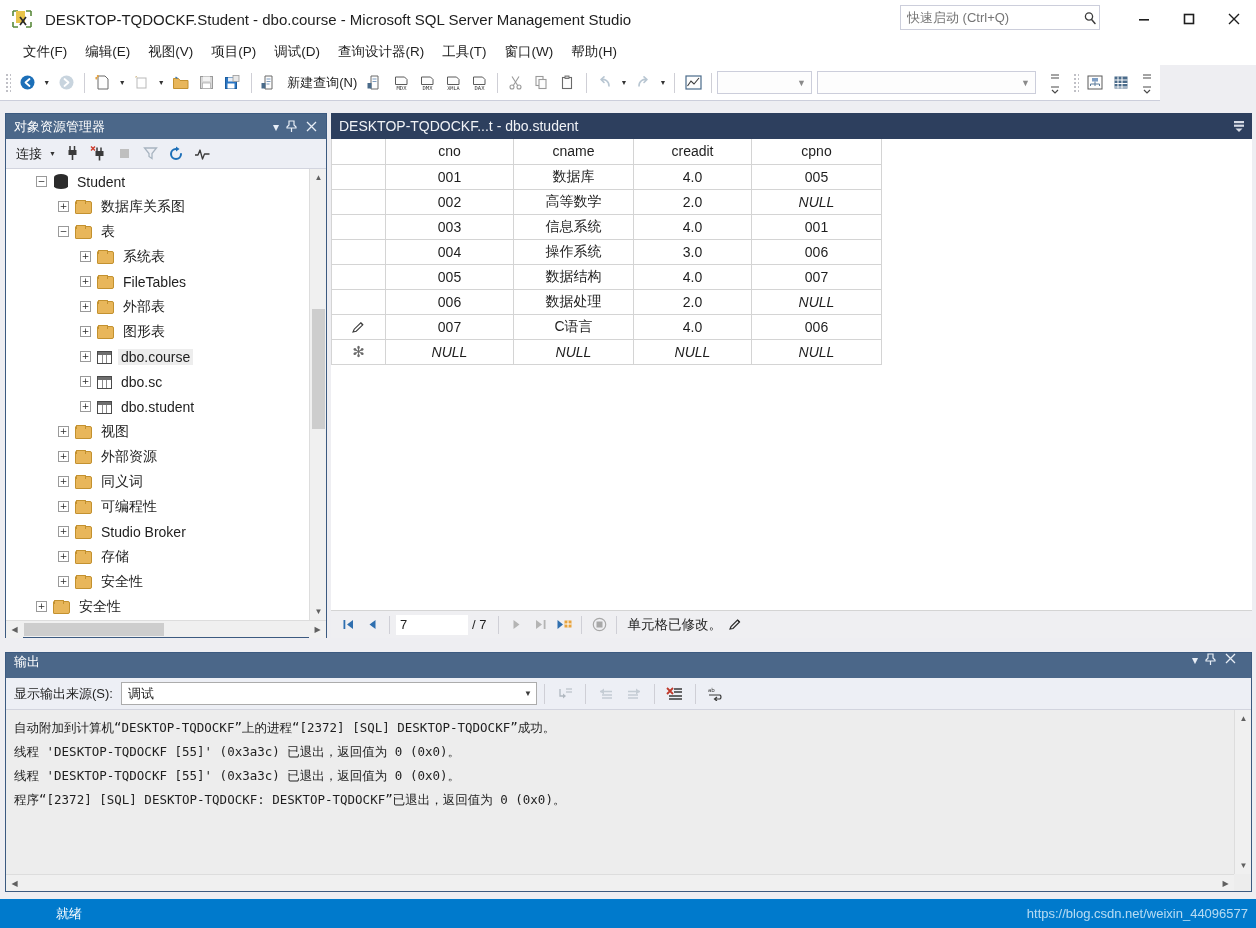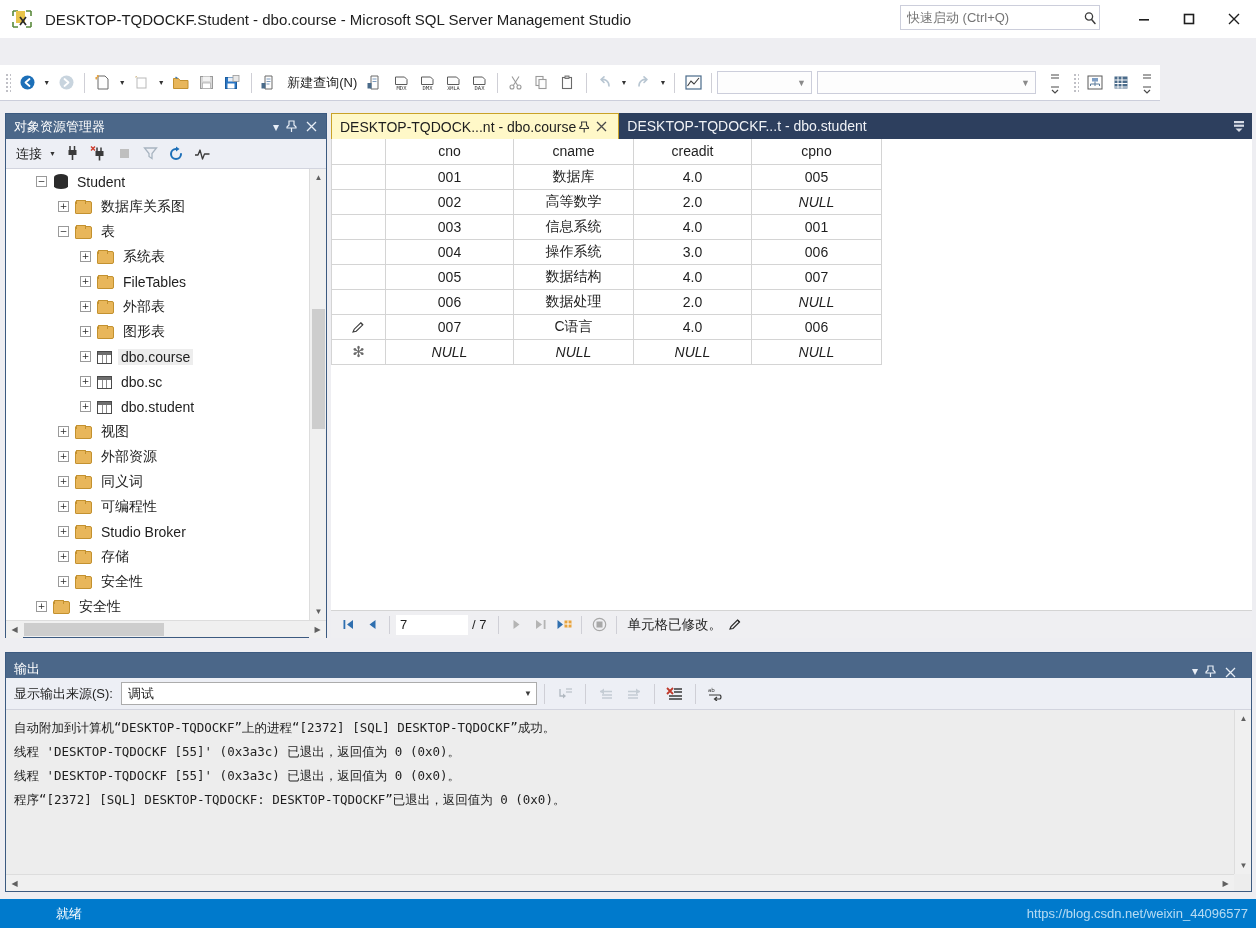--- a/index.html
+++ b/index.html
@@ -192,21 +192,21 @@
   .nav-total { font-size: 13px; color: #1E1E1E; padding: 0 6px 0 2px; }
   .nav-sep { width: 1px; height: 18px; background: #CFCFD6; margin: 0 4px; }
   .nav-status { font-size: 13.5px; color: #1E1E1E; padding-left: 4px; }
 
   
   .out-panel {
     position: absolute; left: 5px; top: 652px; width: 1247px; height: 240px;
     background: #FFFFFF; border: 1px solid #3C5A80; display: flex; flex-direction: column;
   }
   .out-header {
-    height: 25px; background: #4B6789; display: flex; align-items: flex-end;
+    height: 25px; background: #4B6789; display: flex; align-items: flex-start;
     color: #FFFFFF; font-size: 13px; padding-left: 8px; flex-shrink: 0;
   }
   .out-toolbar {
     height: 32px; background: #EDEFF5; border-bottom: 1px solid #D2D4DE;
     display: flex; align-items: center; padding-left: 8px; gap: 2px; flex-shrink: 0;
   }
   .out-lbl { font-size: 13px; color: #1E1E1E; margin-right: 6px; }
   .out-combo {
     width: 416px; height: 23px; background: #FFFFFF; border: 1px solid #ACACAC;
     display: flex; align-items: center; padding: 0 4px 0 6px; font-size: 13px; color: #1E1E1E;
@@ -280,20 +280,31 @@
           </svg>
       </div>
       <div class="win-btn close">
         <svg width="12" height="12" viewBox="0 0 12 12">
             <path d="M1 1 L11 11 M11 1 L1 11" stroke="currentColor" stroke-width="1.4"></path>
           </svg>
       </div>
     </div>
   </div>
 
+  <div class="menubar">
+    <div class="menu-item">文件(F)</div>
+    <div class="menu-item">编辑(E)</div>
+    <div class="menu-item">视图(V)</div>
+    <div class="menu-item">项目(P)</div>
+    <div class="menu-item">调试(D)</div>
+    <div class="menu-item">查询设计器(R)</div>
+    <div class="menu-item">工具(T)</div>
+    <div class="menu-item">窗口(W)</div>
+    <div class="menu-item">帮助(H)</div>
+  </div>
 
   <div class="toolbar">
     <div class="tb-grip"></div>
 
     <div class="tb-btn">
       <svg width="17" height="17" viewBox="0 0 17 17">
         <circle cx="8.5" cy="8.5" r="7" fill="#1C6FB8"></circle>
         <path d="M10.5 5 L6.5 8.5 L10.5 12" stroke="#fff" stroke-width="1.8" fill="none" stroke-linecap="round" stroke-linejoin="round"></path>
       </svg>
     </div>
@@ -619,33 +630,20 @@
 
     <div class="oe-hscroll">
       <div class="sb-arrow">◀</div>
       <div class="hsb-thumb" style="width:140px;"></div>
       <div class="sb-arrow" style="position:absolute; right:0;">▶</div>
     </div>
   </div>
 
   <div class="doc-area">
     <div class="tabstrip">
-      <div class="tab active">
-        <span>DESKTOP-TQDOCK...nt - dbo.course</span>
-        <span class="tab-btn">
-          <svg width="11" height="12" viewBox="0 0 11 12">
-            <path d="M2.5 1 h5 v3.5 l2 2 v1 H0.8 v-1 l2 -2 Z M5.2 7.5 v4" stroke="#3A3A3A" stroke-width="1.1" fill="none"></path>
-          </svg>
-        </span>
-        <span class="tab-btn">
-          <svg width="11" height="11" viewBox="0 0 11 11">
-              <path d="M1 1 L10 10 M10 1 L1 10" stroke="#4A4A4A" stroke-width="1.3"></path>
-            </svg>
-        </span>
-      </div>
       <div class="tab inactive">
         <span>DESKTOP-TQDOCKF...t - dbo.student</span>
       </div>
       <div class="tab-overflow">
         <svg width="14" height="14" viewBox="0 0 14 14">
           <rect x="2" y="2" width="10" height="2.2" fill="#D7DCE6"></rect>
           <rect x="2" y="5.6" width="10" height="2.2" fill="#D7DCE6"></rect>
           <path d="M3.5 9.5 L7 13 L10.5 9.5 Z" fill="#D7DCE6"></path>
         </svg>
       </div>

